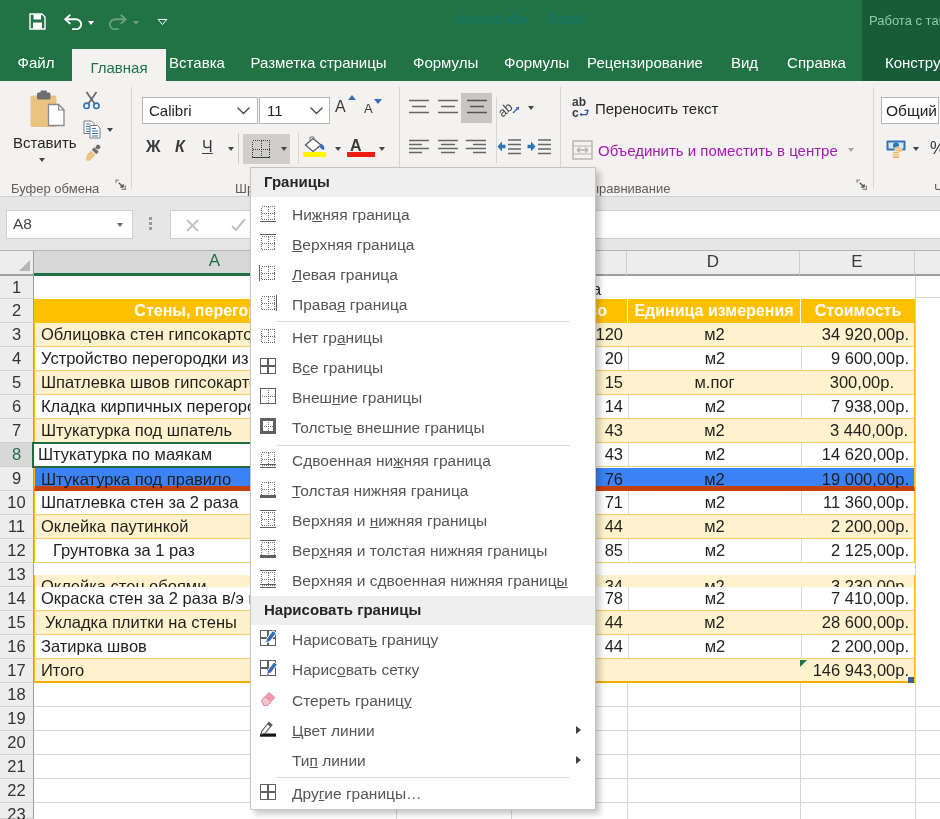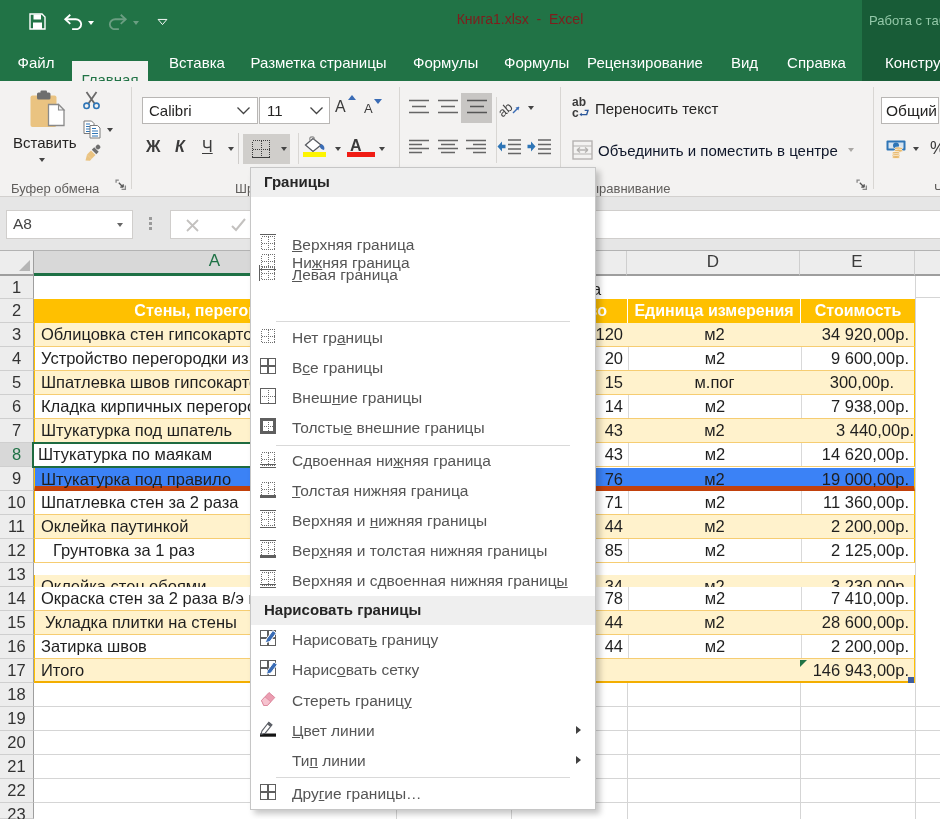--- a/index.html
+++ b/index.html
@@ -1,39 +1,39 @@
 <!DOCTYPE html>
 <html><head><meta charset="utf-8">
 <style>
 *{margin:0;padding:0;box-sizing:border-box;}
 html,body{width:940px;height:819px;overflow:hidden;}
 body{font-family:"Liberation Sans",sans-serif;position:relative;background:#fff;}
 .abs{position:absolute;}
 
 #titlebar{left:0;top:0;width:940px;height:44px;background:#217346;}
 #ctxzone{left:862px;top:0;width:78px;height:81px;background:#185c37;}
-#title{left:100px;top:11px;width:840px;text-align:center;color:#7f1d1d;font-size:14px;}
+#title{left:100px;top:11px;width:840px;text-align:center;color:#0f766e;font-size:14px;}
 #ctxlabel{left:869px;top:13px;color:#94c9a9;font-size:13px;white-space:nowrap;}
 
 #tabrow{left:0;top:44px;width:940px;height:37px;background:#217346;}
 .tab{position:absolute;top:0;height:37px;line-height:37px;color:#fff;font-size:15px;text-align:center;white-space:nowrap;}
-#tabsel{position:absolute;left:72px;top:17px;width:76px;height:37px;background:#f3f2f1;color:#217346;line-height:37px;text-align:center;font-size:15px;}
+#tabsel{position:absolute;left:72px;top:5px;width:94px;height:37px;background:#f3f2f1;color:#217346;line-height:37px;text-align:center;font-size:15px;}
 #ctxtab{position:absolute;left:862px;top:0;width:78px;height:37px;background:#185c37;color:#fff;line-height:37px;font-size:15px;padding-left:23px;white-space:nowrap;}
 
 #ribbon{left:0;top:81px;width:940px;height:116px;background:#f3f2f1;border-bottom:1px solid #d2d0ce;}
 .vsep{position:absolute;top:6px;height:102px;width:1px;background:#d8d6d3;}
 .glabel{position:absolute;top:100px;font-size:13px;color:#605e5c;white-space:nowrap;}
 .launcher{position:absolute;top:98px;width:12px;height:12px;}
 .ricon{position:absolute;}
 .combo{position:absolute;background:#fff;border:1px solid #b8b6b4;}
 .rbtnsel{position:absolute;background:#c8c6c4;}
 .chev{position:absolute;width:0;height:0;border-left:3.5px solid transparent;border-right:3.5px solid transparent;border-top:4px solid #444;}
 .chevg{position:absolute;width:0;height:0;border-left:3.5px solid transparent;border-right:3.5px solid transparent;border-top:4px solid #a9a7a4;}
 .rtext{position:absolute;font-size:12px;color:#252423;white-space:nowrap;}
-.gray{color:#0f172a;}
+.gray{color:#a21caf;}
 
 #fxrow{left:0;top:197px;width:940px;height:53px;background:#e6e6e6;}
 #namebox{position:absolute;left:6px;top:13px;width:127px;height:29px;background:#fff;border:1px solid #d0cecc;}
 #fbar{position:absolute;left:170px;top:13px;width:770px;height:29px;background:#fff;border:1px solid #d0cecc;border-right:none;}
 
 #sheet{left:0;top:250px;width:940px;height:569px;background:#fff;}
 #corner{position:absolute;left:0;top:0;width:34px;height:26px;background:#ededed;border-right:1px solid #9e9e9e;border-bottom:2px solid #9e9e9e;}
 .colhdr{position:absolute;top:0;height:26px;background:#ededed;border-right:1px solid #cfcfcf;border-bottom:2px solid #9e9e9e;color:#3b3b3b;font-size:17px;text-align:center;line-height:23px;}
 .rowhdr{position:absolute;left:0;width:34px;height:24px;background:#ededed;border-right:1px solid #9e9e9e;border-bottom:1px solid #cfcfcf;color:#333;font-size:16.5px;text-align:center;line-height:23px;}
 .gvline{position:absolute;top:26px;width:1px;background:#d5d5d5;}
@@ -321,21 +321,21 @@
   <div class="trow" style="top:145px;height:24px;background:#ffffff;border-bottom:1px solid #f6cd72;border-left:1px solid #ffc000;border-right:1px solid #ffc000;">
     <div class="cell" style="left:0;width:361px;padding-left:6px;line-height:23px;">Кладка кирпичных перегородок</div>
     <div class="cell" style="left:477px;width:116px;text-align:right;padding-right:5px;line-height:23px;">14</div>
     <div class="cell" style="left:593px;width:173px;border-left:1px solid #d9d9d9;text-align:center;line-height:23px;">м2</div>
     <div class="cell" style="left:766px;width:115px;border-left:1px solid #d9d9d9;text-align:right;padding-right:7px;line-height:23px;">7 938,00р.</div>
   </div>
   <div class="trow" style="top:169px;height:24px;background:#fff2cc;border-bottom:1px solid #f6cd72;border-left:1px solid #ffc000;border-right:1px solid #ffc000;">
     <div class="cell" style="left:0;width:361px;padding-left:6px;line-height:23px;">Штукатурка под шпатель</div>
     <div class="cell" style="left:477px;width:116px;text-align:right;padding-right:5px;line-height:23px;">43</div>
     <div class="cell" style="left:593px;width:173px;text-align:center;line-height:23px;">м2</div>
-    <div class="cell" style="left:766px;width:115px;text-align:right;padding-right:2px;line-height:23px;">3 440,00р.</div>
+    <div class="cell" style="left:766px;width:115px;text-align:right;padding-right:8px;line-height:23px;">3 440,00р.</div>
   </div>
   <div class="trow" style="top:193px;height:24px;background:#ffffff;border-bottom:1px solid #f6cd72;border-left:1px solid #ffc000;border-right:1px solid #ffc000;">
     <div class="cell" style="left:0;width:361px;padding-left:6px;line-height:23px;">Штукатурка по маякам</div>
     <div class="cell" style="left:477px;width:116px;text-align:right;padding-right:5px;line-height:23px;">43</div>
     <div class="cell" style="left:593px;width:173px;border-left:1px solid #d9d9d9;text-align:center;line-height:23px;">м2</div>
     <div class="cell" style="left:766px;width:115px;border-left:1px solid #d9d9d9;text-align:right;padding-right:7px;line-height:23px;">14 620,00р.</div>
   </div>
   <div class="trow" style="top:218px;height:24px;background:#3b82f6;border-bottom:6px solid #c2410c;border-left:1px solid #ffc000;border-right:1px solid #ffc000;">
     <div class="cell" style="left:0;width:361px;padding-left:6px;line-height:23px;">Штукатурка под правило</div>
     <div class="cell" style="left:477px;width:116px;text-align:right;padding-right:5px;line-height:23px;">76</div>
@@ -391,40 +391,47 @@
     <div class="cell" style="left:766px;width:115px;text-align:right;padding-right:7px;line-height:23px;">146 943,00р.</div>
   </div>
   <div style="position:absolute;left:32px;top:192px;width:365px;height:26px;border:2.5px solid #1e6b40;background:#fff;z-index:3;">
     <div style="position:absolute;left:4px;top:0;font-size:16.5px;color:#1f1f1f;line-height:21px;white-space:nowrap;">Штукатурка по маякам</div>
     </div>
   <div style="position:absolute;left:800px;top:410px;width:0;height:0;border-right:7px solid transparent;border-top:7px solid #217346;z-index:4;"></div>
   <div style="position:absolute;left:908px;top:427px;width:6px;height:6px;background:#3f5e9e;z-index:5;"></div>
 </div>
 <div class="abs" id="menu">
 <div class="mband" style="top:0;">Границы</div>
-<div class="mitem" style="top:32px;margin-top:48px;">
+<div class="mitem" style="top:32px;">
       <svg width="18" height="18" viewBox="0 0 18 18">
         <path d="M2.5 2.5 H15.5 V15.5 H2.5 Z M9 2.5 V15.5 M2.5 9 H15.5" stroke="#6f6f6f" stroke-width="1" stroke-dasharray="1,1" fill="none" shape-rendering="crispEdges"></path>
         <path d="M1 17.2 H17" stroke="#5f5f5f" stroke-width="1.3" fill="none" shape-rendering="crispEdges"></path>
       </svg>
       <span class="txt">Ни<u>ж</u>няя граница</span>
     </div>
 <div class="mitem" style="top:62px;">
       <svg width="18" height="18" viewBox="0 0 18 18">
         <path d="M2.5 2.5 H15.5 V15.5 H2.5 Z M9 2.5 V15.5 M2.5 9 H15.5" stroke="#6f6f6f" stroke-width="1" stroke-dasharray="1,1" fill="none" shape-rendering="crispEdges"></path>
         <path d="M1 0.8 H17" stroke="#5f5f5f" stroke-width="1.3" fill="none" shape-rendering="crispEdges"></path>
       </svg>
       <span class="txt"><u>В</u>ерхняя граница</span>
     </div>
 <div class="mitem" style="top:92px;">
       <svg width="18" height="18" viewBox="0 0 18 18">
         <path d="M2.5 2.5 H15.5 V15.5 H2.5 Z M9 2.5 V15.5 M2.5 9 H15.5" stroke="#6f6f6f" stroke-width="1" stroke-dasharray="1,1" fill="none" shape-rendering="crispEdges"></path>
         <path d="M0.8 1 V17" stroke="#5f5f5f" stroke-width="1.3" fill="none" shape-rendering="crispEdges"></path>
       </svg>
       <span class="txt"><u>Л</u>евая граница</span>
+    </div>
+<div class="mitem" style="top:122px;">
+      <svg width="18" height="18" viewBox="0 0 18 18">
+        <path d="M2.5 2.5 H15.5 V15.5 H2.5 Z M9 2.5 V15.5 M2.5 9 H15.5" stroke="#6f6f6f" stroke-width="1" stroke-dasharray="1,1" fill="none" shape-rendering="crispEdges"></path>
+        <path d="M17.2 1 V17" stroke="#5f5f5f" stroke-width="1.3" fill="none" shape-rendering="crispEdges"></path>
+      </svg>
+      <span class="txt">Права<u>я</u> граница</span>
     </div>
 <div class="msep" style="top:153px;"></div>
 <div class="mitem" style="top:155px;">
       <svg width="18" height="18" viewBox="0 0 18 18">
         <path d="M2.5 2.5 H15.5 V15.5 H2.5 Z M9 2.5 V15.5 M2.5 9 H15.5" stroke="#6f6f6f" stroke-width="1" stroke-dasharray="1,1" fill="none" shape-rendering="crispEdges"></path>
       </svg>
       <span class="txt">Нет гр<u>а</u>ницы</span>
     </div>
 <div class="mitem" style="top:185px;">
       <svg width="18" height="18" viewBox="0 0 18 18">

